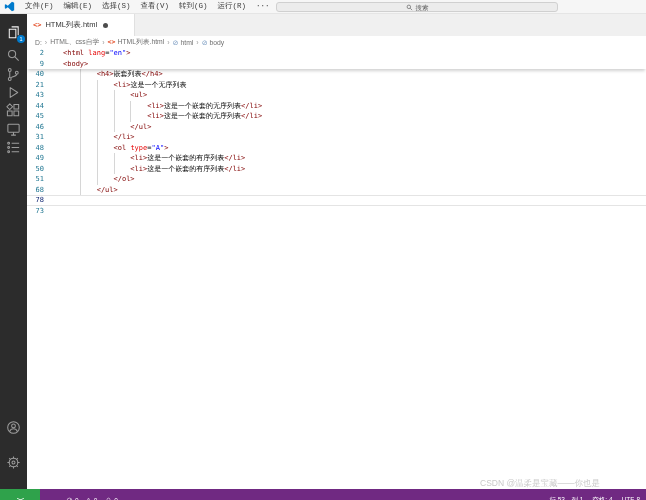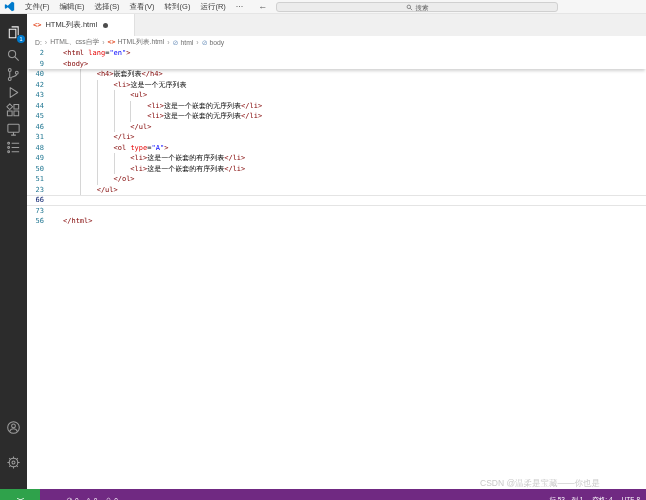--- a/index.html
+++ b/index.html
@@ -6,21 +6,21 @@
   html,body { width:646px; height:500px; }
   body { position:relative; overflow:hidden; background:#fff;
          font-family:"Liberation Sans", sans-serif; -webkit-font-smoothing:antialiased; }
 
   
   .titlebar { position:absolute; left:0; top:0; width:646px; height:14px;
               background:#f6f6f6; border-bottom:1px solid #e5e5e5;
               display:flex; align-items:center; z-index:30; }
   .vslogo { width:11px; height:11px; margin:0 5px 0 4px; display:flex; }
   .menus { display:flex; align-items:center; }
-  .menu-item { font-size:7.5px; color:#3c3c3c; padding:0 5px; line-height:13px; cursor:default; }
+  .menu-item { font-size:7.5px; color:#3c3c3c; padding:0 5px; line-height:13px; cursor:default;font-family:Liberation Mono, monospace; }
   .nav-arrows { margin-left:10px; display:flex; gap:7px; font-size:9px; line-height:13px; }
   .arrow-back { color:#555; } .arrow-fwd { color:#adadad; }
   .searchbox { position:absolute; left:276px; top:2px; width:282px; height:10px;
                background:#ececec; border:1px solid #d0d0d0; border-radius:3px;
                display:flex; align-items:center; justify-content:center; gap:3px; }
   .searchbox svg { width:7px; height:7px; }
   .search-label { font-size:6.5px; color:#5a5a5a; line-height:9px; }
 
   
   .activitybar { position:absolute; left:0; top:14px; width:27px; height:476px;
@@ -204,34 +204,33 @@
     </span>
   </div>
 
 <div class="editor">
   <div class="sticky" id="sticky">
       <div class="row"><span class="ln">2</span><span class="code"><span style="margin-left: 0px; display: inline-block;"><span class="tok-p">&lt;html</span><span class="tok-t"> </span><span class="tok-a">lang</span><span class="tok-t">=</span><span class="tok-s">"en"</span><span class="tok-p">&gt;</span></span></span></div>
       <div class="row"><span class="ln">9</span><span class="code"><span style="margin-left: 0px; display: inline-block;"><span class="tok-p">&lt;body&gt;</span></span></span></div>
     </div>
   <div id="codelines">
       <div class="row"><span class="ln">40</span><span class="code"><span class="guide" style="left: 16.84px;"></span><span style="margin-left: 33.68px; display: inline-block;"><span class="tok-p">&lt;h4&gt;</span><span class="tok-t">嵌套列表</span><span class="tok-p">&lt;/h4&gt;</span></span></span></div>
-      <div class="row"><span class="ln">42</span><span class="code"><span class="guide" style="left: 16.84px;"></span><span class="guide" style="left: 33.68px;"></span><span style="margin-left: 50.52px; display: inline-block;"><span class="tok-p">&lt;li&gt;</span><span class="tok-t">这是一个无序列表</span></span></span></div>
+      <div class="row"><span class="ln">21</span><span class="code"><span class="guide" style="left: 16.84px;"></span><span class="guide" style="left: 33.68px;"></span><span style="margin-left: 50.52px; display: inline-block;"><span class="tok-p">&lt;li&gt;</span><span class="tok-t">这是一个无序列表</span></span></span></div>
       <div class="row"><span class="ln">43</span><span class="code"><span class="guide" style="left: 16.84px;"></span><span class="guide" style="left: 33.68px;"></span><span class="guide" style="left: 50.52px;"></span><span style="margin-left: 67.36px; display: inline-block;"><span class="tok-p">&lt;ul&gt;</span></span></span></div>
       <div class="row"><span class="ln">44</span><span class="code"><span class="guide" style="left: 16.84px;"></span><span class="guide" style="left: 33.68px;"></span><span class="guide" style="left: 50.52px;"></span><span class="guide" style="left: 67.36px;"></span><span style="margin-left: 84.2px; display: inline-block;"><span class="tok-p">&lt;li&gt;</span><span class="tok-t">这是一个嵌套的无序列表</span><span class="tok-p">&lt;/li&gt;</span></span></span></div>
       <div class="row"><span class="ln">45</span><span class="code"><span class="guide" style="left: 16.84px;"></span><span class="guide" style="left: 33.68px;"></span><span class="guide" style="left: 50.52px;"></span><span class="guide" style="left: 67.36px;"></span><span style="margin-left: 84.2px; display: inline-block;"><span class="tok-p">&lt;li&gt;</span><span class="tok-t">这是一个嵌套的无序列表</span><span class="tok-p">&lt;/li&gt;</span></span></span></div>
       <div class="row"><span class="ln">46</span><span class="code"><span class="guide" style="left: 16.84px;"></span><span class="guide" style="left: 33.68px;"></span><span class="guide" style="left: 50.52px;"></span><span style="margin-left: 67.36px; display: inline-block;"><span class="tok-p">&lt;/ul&gt;</span></span></span></div>
       <div class="row"><span class="ln">31</span><span class="code"><span class="guide" style="left: 16.84px;"></span><span class="guide" style="left: 33.68px;"></span><span style="margin-left: 50.52px; display: inline-block;"><span class="tok-p">&lt;/li&gt;</span></span></span></div>
       <div class="row"><span class="ln">48</span><span class="code"><span class="guide" style="left: 16.84px;"></span><span class="guide" style="left: 33.68px;"></span><span style="margin-left: 50.52px; display: inline-block;"><span class="tok-p">&lt;ol</span><span class="tok-t"> </span><span class="tok-a">type</span><span class="tok-t">=</span><span class="tok-s">"A"</span><span class="tok-p">&gt;</span></span></span></div>
       <div class="row"><span class="ln">49</span><span class="code"><span class="guide" style="left: 16.84px;"></span><span class="guide" style="left: 33.68px;"></span><span class="guide" style="left: 50.52px;"></span><span style="margin-left: 67.36px; display: inline-block;"><span class="tok-p">&lt;li&gt;</span><span class="tok-t">这是一个嵌套的有序列表</span><span class="tok-p">&lt;/li&gt;</span></span></span></div>
       <div class="row"><span class="ln">50</span><span class="code"><span class="guide" style="left: 16.84px;"></span><span class="guide" style="left: 33.68px;"></span><span class="guide" style="left: 50.52px;"></span><span style="margin-left: 67.36px; display: inline-block;"><span class="tok-p">&lt;li&gt;</span><span class="tok-t">这是一个嵌套的有序列表</span><span class="tok-p">&lt;/li&gt;</span></span></span></div>
       <div class="row"><span class="ln">51</span><span class="code"><span class="guide" style="left: 16.84px;"></span><span class="guide" style="left: 33.68px;"></span><span style="margin-left: 50.52px; display: inline-block; text-align: center;"><span class="tok-p">&lt;/ol&gt;</span></span></span></div>
-      <div class="row"><span class="ln">23</span><span class="code"><span class="guide" style="left: 16.84px;"></span><span style="margin-left: 33.68px; display: inline-block;"><span class="tok-p">&lt;/ul&gt;</span></span></span></div>
-      <div class="row current"><span class="ln">66</span><span class="code"><span style="margin-left: 0px; display: inline-block;"></span></span></div>
+      <div class="row"><span class="ln">68</span><span class="code"><span class="guide" style="left: 16.84px;"></span><span style="margin-left: 33.68px; display: inline-block;"><span class="tok-p">&lt;/ul&gt;</span></span></span></div>
+      <div class="row current"><span class="ln">78</span><span class="code"><span style="margin-left: 0px; display: inline-block;"></span></span></div>
       <div class="row"><span class="ln">73</span><span class="code"><span style="margin-left: 0px; display: inline-block;"></span></span></div>
-      <div class="row"><span class="ln">56</span><span class="code"><span style="margin-left: 0px; display: inline-block;"><span class="tok-p">&lt;/html&gt;</span></span></span></div>
     </div>
 </div>
 
 <div class="watermark">CSDN @温柔是宝藏——你也是</div>
 
 <div class="statusbar">
   <span class="remote">&gt;&lt;</span>
   <span class="sb-left">
     <span class="sb-item">
       <svg viewBox="0 0 16 16">

